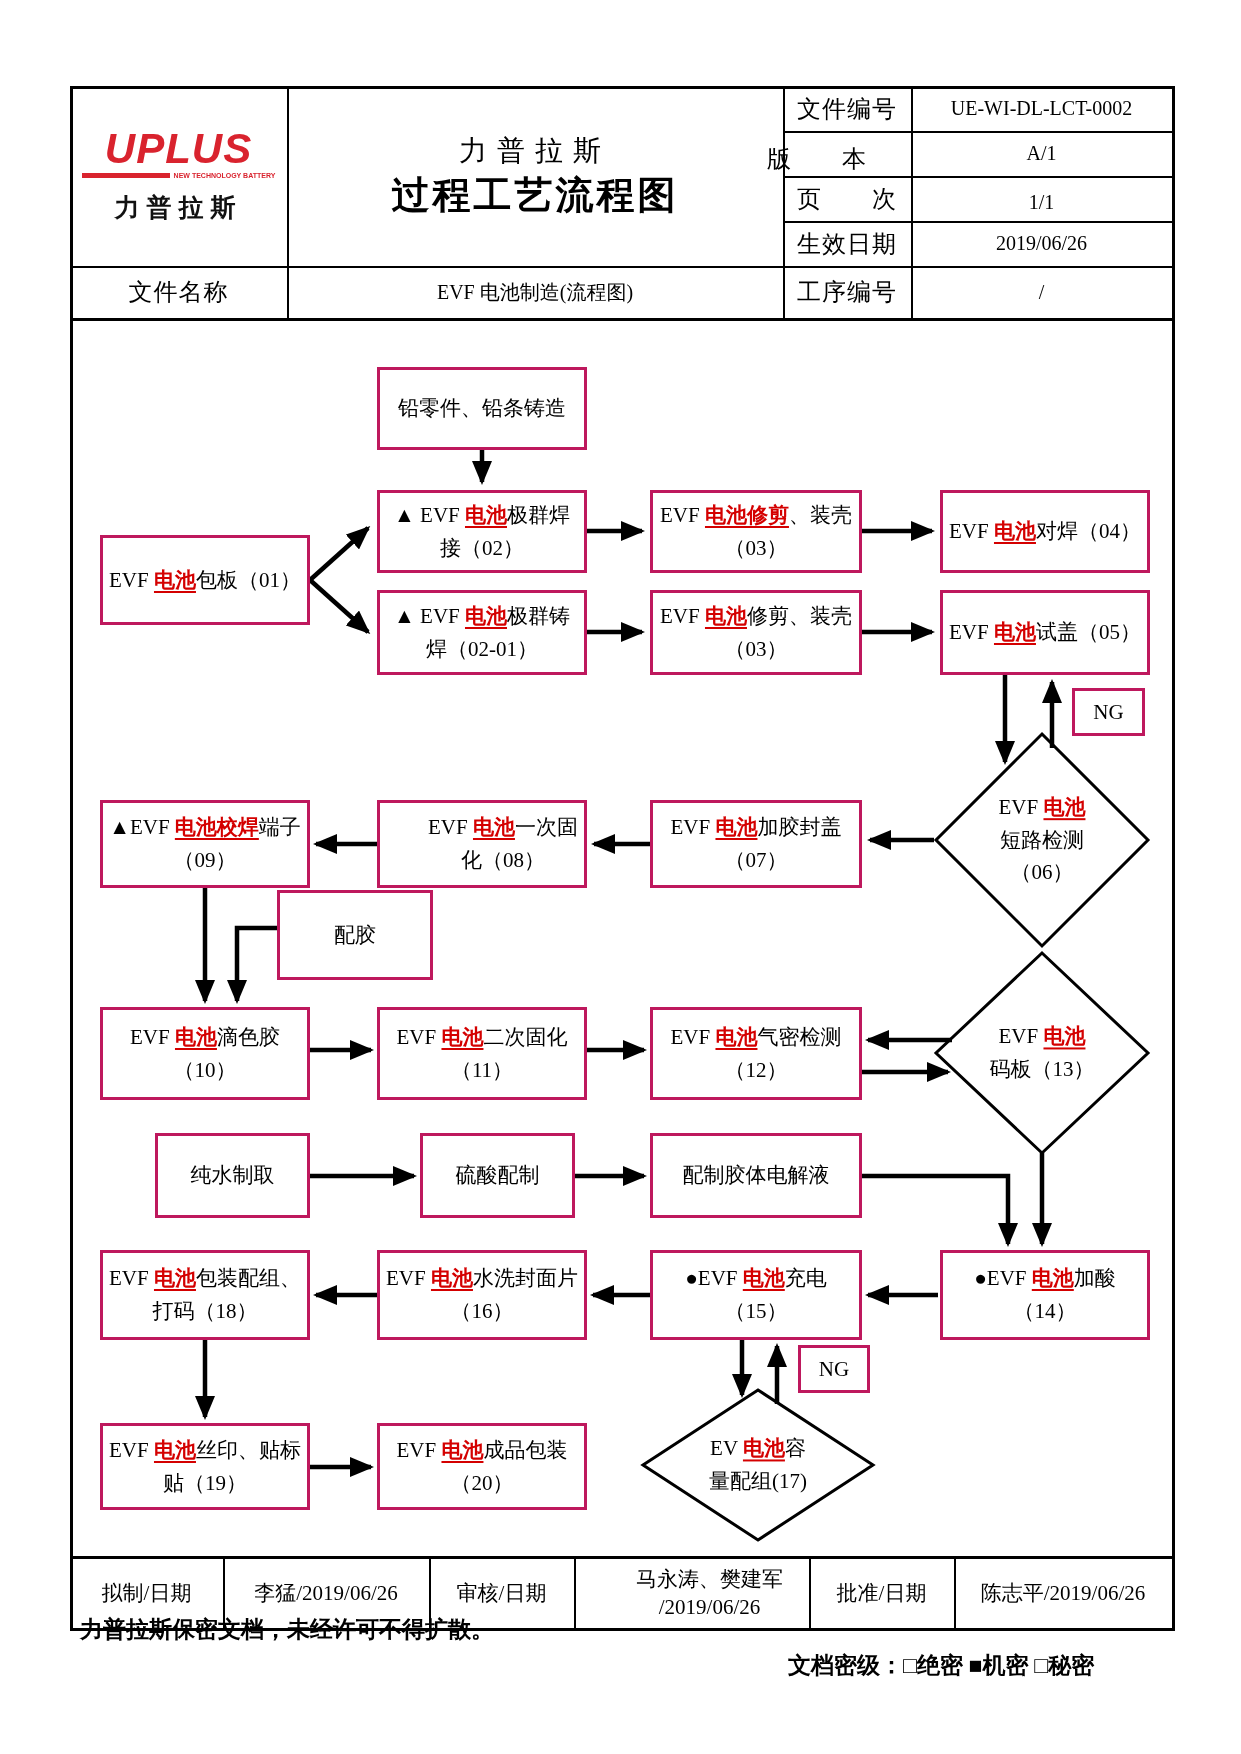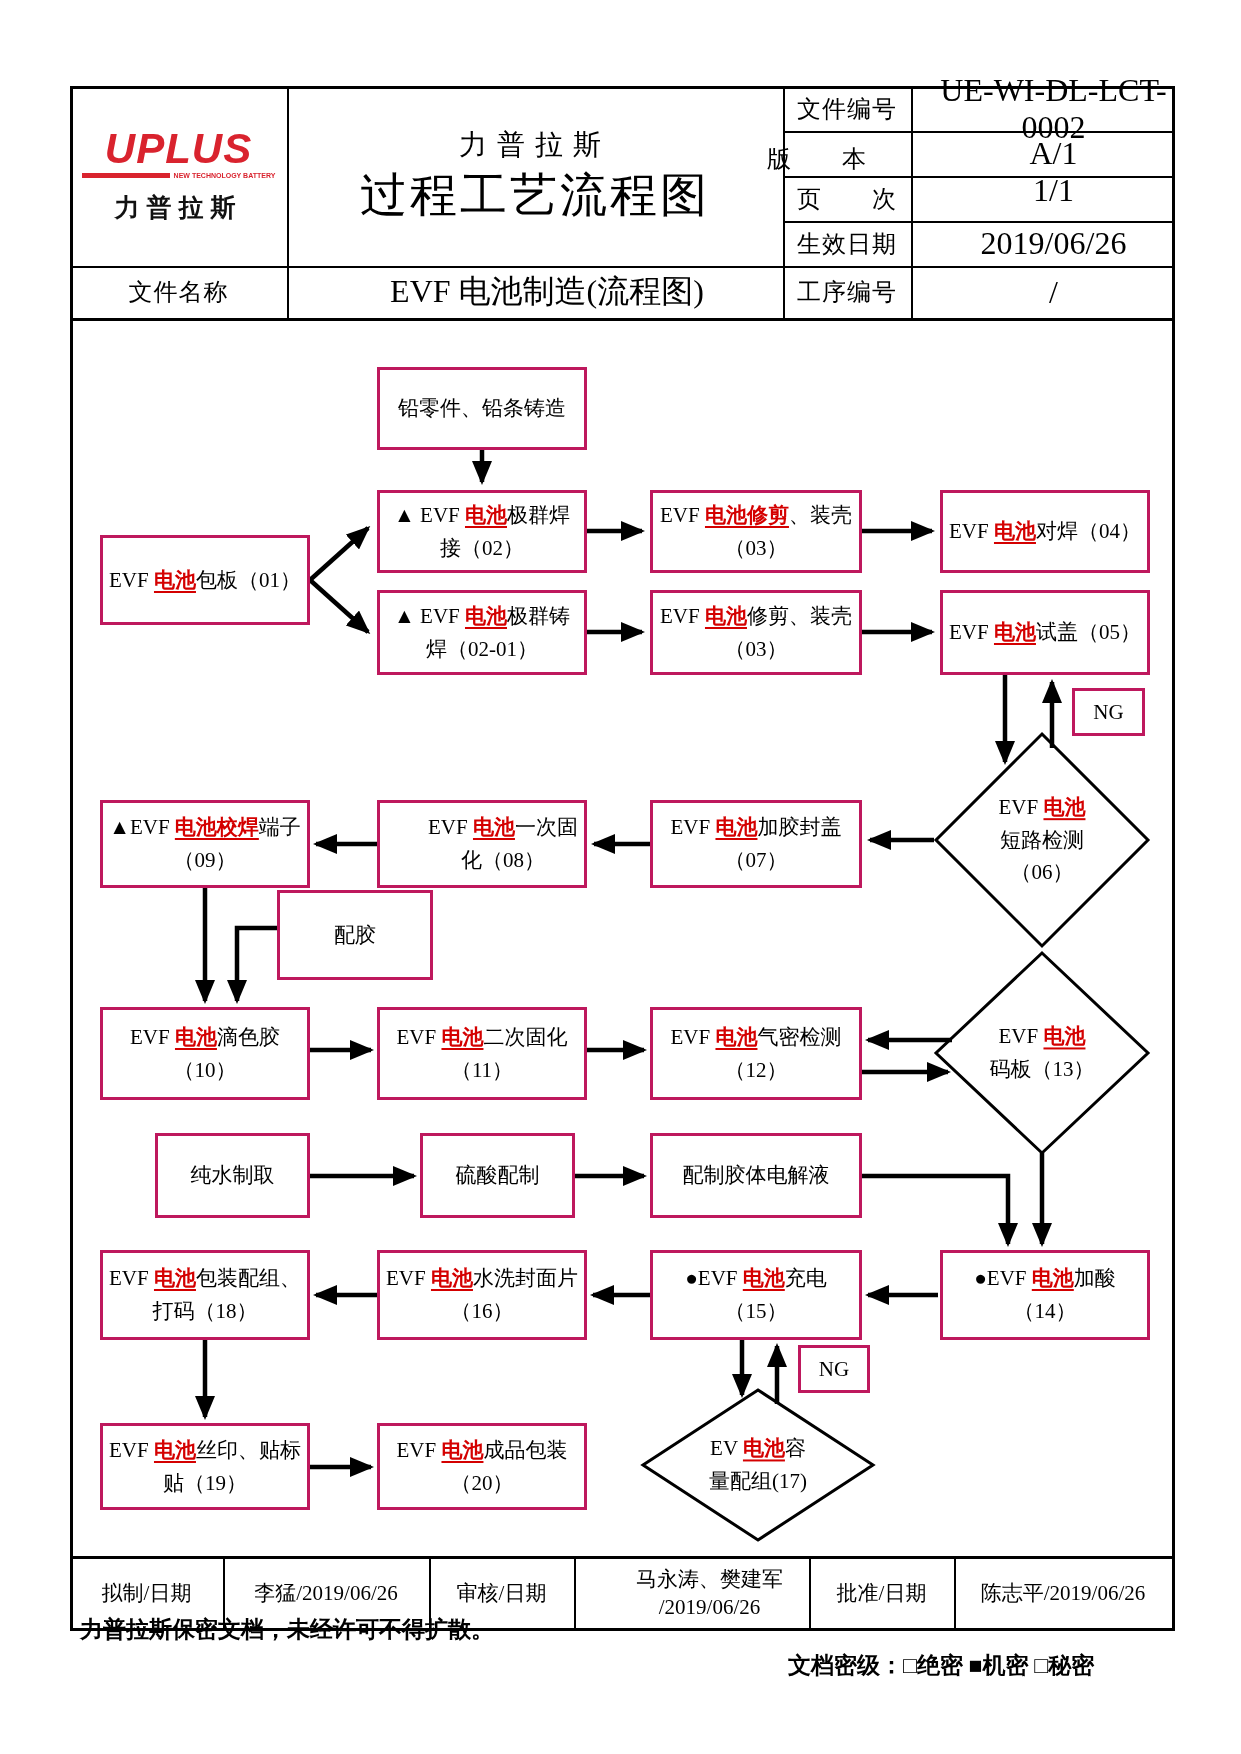--- a/index.html
+++ b/index.html
@@ -4,23 +4,23 @@
 <style>
   html,body{margin:0;padding:0;background:#fff;}
   .page{position:relative;width:1241px;height:1754px;background:#ffffff;
         font-family:"Liberation Serif","DejaVu Serif",serif;color:#000;overflow:hidden;}
   .frame{position:absolute;left:70px;top:86px;width:1099px;height:1539px;border:3px solid #000;z-index:1;}
   .hline{position:absolute;background:#000;height:2px;z-index:1;}
   .vline{position:absolute;background:#000;width:2px;z-index:1;}
   .cell{position:absolute;display:flex;align-items:center;justify-content:center;
         text-align:center;box-sizing:border-box;z-index:2;}
   .lab{font-size:24px;letter-spacing:1px;}
-  .val{font-size:32px;margin-left:12px;}
+  .val{font-size:20px;}
   .title-cn{font-size:28px;letter-spacing:10px;}
-  .title-main{font-size:47px;font-weight:normal;letter-spacing:3px;}
+  .title-main{font-size:38px;font-weight:bold;letter-spacing:3px;}
   .logo-word{font-family:"Liberation Sans","DejaVu Sans",sans-serif;font-style:italic;font-weight:900;
              font-size:42px;color:#d9232e;letter-spacing:1px;line-height:1;}
   .logo-sub{display:flex;align-items:center;gap:4px;margin-top:2px;}
   .logo-bar{display:inline-block;width:88px;height:5px;background:#d9232e;}
   .logo-tag{font-family:"Liberation Sans","DejaVu Sans",sans-serif;font-size:7px;font-weight:bold;color:#d9232e;white-space:nowrap;}
   .logo-cn{font-family:"Liberation Sans","DejaVu Sans",sans-serif;font-weight:bold;font-size:25px;
            letter-spacing:7px;margin-top:12px;color:#111;}
   .node{position:absolute;display:flex;align-items:center;justify-content:center;text-align:center;
         background:#fff;border:3px solid #be185d;font-size:21px;line-height:1.55;
         padding:2px 4px;box-sizing:border-box;z-index:3;}
@@ -71,21 +71,21 @@
   <div class="cell" style="left:287px;top:86px;width:496px;height:180px;flex-direction:column;">
     <div class="title-cn">力普拉斯</div>
     <div class="title-main">过程工艺流程图</div>
   </div>
 
   <div class="cell lab" style="left:783px;top:86px;width:128px;height:45px;">文件编号</div>
   <div class="cell val" style="left:911px;top:86px;width:261px;height:45px;">UE-WI-DL-LCT-0002</div>
   <div class="cell lab" style="left:753px;top:131px;width:128px;height:56px;">版　　本</div>
   <div class="cell val" style="left:911px;top:131px;width:261px;height:45px;">A/1</div>
   <div class="cell lab" style="left:783px;top:176px;width:128px;height:45px;">页　　次</div>
-  <div class="cell val" style="left:911px;top:168px;width:261px;height:45px;border-radius:21px;">1/1</div>
+  <div class="cell val" style="left:911px;top:180px;width:261px;height:45px;border-radius:21px;">1/1</div>
   <div class="cell lab" style="left:783px;top:221px;width:128px;height:45px;">生效日期</div>
   <div class="cell val" style="left:911px;top:221px;width:261px;height:45px;">2019/06/26</div>
 
   <div class="cell lab" style="left:70px;top:266px;width:217px;height:52px;">文件名称</div>
   <div class="cell val" style="left:287px;top:266px;width:496px;height:52px;">EVF 电池制造(流程图)</div>
   <div class="cell lab" style="left:783px;top:266px;width:128px;height:52px;">工序编号</div>
   <div class="cell val" style="left:911px;top:266px;width:261px;height:52px;">/</div>
 
   <svg class="wires" width="1241" height="1754" viewBox="0 0 1241 1754">
     <defs>

